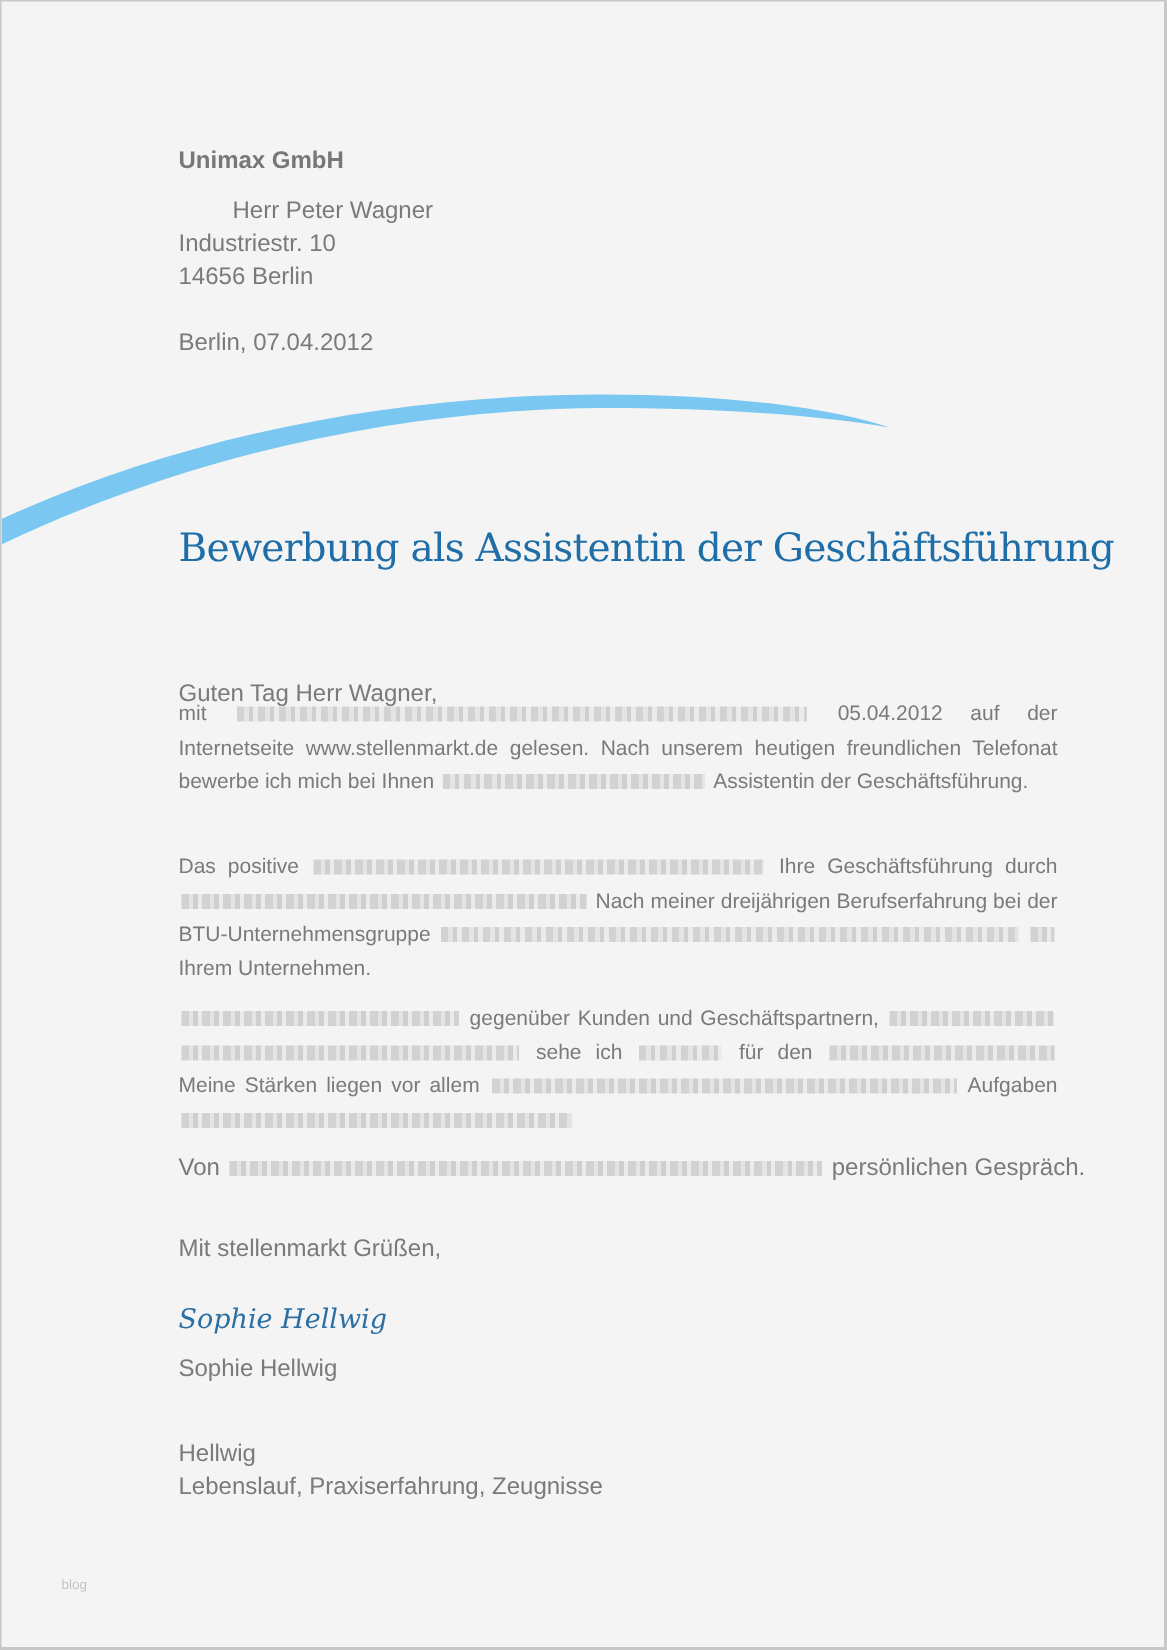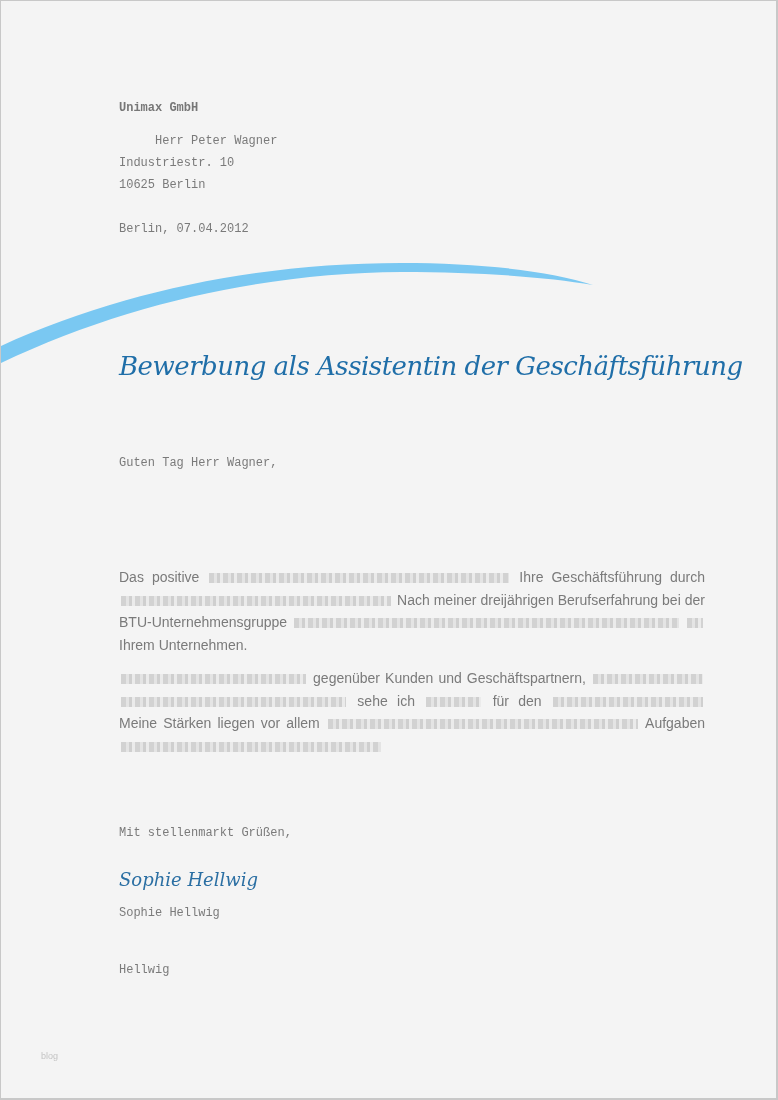--- a/index.html
+++ b/index.html
@@ -1,46 +1,53 @@
 <!DOCTYPE html>
 <html><head>
   <meta charset="utf-8">
   <style>
     html, body { margin:0; padding:0; }
     body { width:778px; height:1100px; background:#c8c8c8; position:relative; overflow:hidden; }
     .page { position:absolute; left:1px; top:1px; width:775px; height:1097px; background:#f4f4f4; overflow:hidden; }
-    .txt { position:absolute; font-family:Liberation Mono, monospace; font-size:12px; color:#7a7a7a; white-space:nowrap; line-height:22px; }
+    .txt { position:absolute; font-family:Liberation Sans, sans-serif; font-size:16px; color:#7a7a7a; white-space:nowrap; line-height:22px; }
     .bold { font-weight:bold; color:#777; }
-    .title { position:absolute; left:118px; top:350px; font-family:"DejaVu Serif", serif; font-style:italic; font-size:26px; color:#1f6ea8; white-space:nowrap; letter-spacing:-0.5px; }
+    .title { position:absolute; left:118px; top:350px; font-family:"DejaVu Serif", serif; font-size:26px; color:#1f6ea8; white-space:nowrap; letter-spacing:-0.5px; }
     .sig { position:absolute; left:118px; top:868px; font-family:"DejaVu Serif", serif; font-style:italic; font-size:18px; color:#2b6fa3; white-space:nowrap; }
     .para { position:absolute; left:118px; width:586px; font-family:"Liberation Sans", sans-serif; font-size:14px; color:#7a7a7a; line-height:22.5px; text-align:justify; }
     .blur { display:inline-block; height:10px; vertical-align:middle; background:repeating-linear-gradient(90deg,#d2d2d2 0 5px,#e4e4e4 5px 8px,#cfcfcf 8px 11px,#ebebeb 11px 14px); margin:0 2px; }
     .wm { position:absolute; left:40px; top:1050px; font-family:Liberation Sans, sans-serif; font-size:9px; color:#c4c4c4; }
     svg.curve { position:absolute; left:0; top:0; }
   </style>
 </head>
 <body>
 
 <div class="page">
 
   <svg class="curve" width="778" height="400">
     <path d="M0,345 C120,290 260,262 400,262 C480,262 550,270 592,284 C545,276 480,271 400,271 C270,272 130,300 0,362 Z" fill="#7ac8f2"></path>
   </svg>
 
   <div class="txt bold" style="left:118px; top:96px;">Unimax GmbH</div>
   <div class="txt" style="left:118px; top:129px;margin-left:36px;">Herr Peter Wagner</div>
   <div class="txt" style="left:118px; top:151px;">Industriestr. 10</div>
-  <div class="txt" style="left:118px; top:173px;">10625 Berlin</div>
+  <div class="txt" style="left:118px; top:173px;">14656 Berlin</div>
 
   <div class="txt" style="left:118px; top:217px;">Berlin, 07.04.2012</div>
 
   <div class="title">Bewerbung als Assistentin der Geschäftsführung</div>
 
   <div class="txt" style="left:118px; top:451px;">Guten Tag Herr Wagner,</div>
 
+  <div class="para" style="top:463px;">
+    <span>mit</span>
+    <span class="blur" style="width:380px;"></span>
+    <span>05.04.2012 auf der Internetseite www.stellenmarkt.de gelesen. Nach unserem heutigen freundlichen Telefonat bewerbe ich mich bei Ihnen</span>
+    <span class="blur" style="width:175px;"></span>
+    <span>Assistentin der Geschäftsführung.</span>
+  </div>
 
   <div class="para" style="top:565px;">
     <span>Das positive</span>
     <span class="blur" style="width:300px;"></span>
     <span>Ihre Geschäftsführung durch</span>
     <span class="blur" style="width:270px;"></span>
     <span>Nach meiner dreijährigen Berufserfahrung bei der BTU-Unternehmensgruppe</span>
     <span class="blur" style="width:385px;"></span>
     <span class="blur" style="width:16px;"></span>
     <span>Ihrem Unternehmen.</span>
@@ -54,22 +61,28 @@
     <span>sehe ich</span>
     <span class="blur" style="width:55px;"></span>
     <span>für den</span>
     <span class="blur" style="width:150px;"></span>
     <span>Meine Stärken liegen vor allem</span>
     <span class="blur" style="width:310px;"></span>
     <span>Aufgaben</span>
     <span class="blur" style="width:260px;"></span>
   </div>
 
+  <div class="txt" style="left:118px; top:767px;">
+    <span>Von</span>
+    <span class="blur" style="width:395px;"></span>
+    <span>persönlichen Gespräch.</span>
+  </div>
 
   <div class="txt" style="left:118px; top:821px;">Mit stellenmarkt Grüßen,</div>
 
   <div class="sig">Sophie Hellwig</div>
   <div class="txt" style="left:118px; top:901px;">Sophie Hellwig</div>
 
   <div class="txt" style="left:118px; top:958px;">Hellwig</div>
+  <div class="txt" style="left:118px; top:980px;">Lebenslauf, Praxiserfahrung, Zeugnisse</div>
 
   <div class="wm">blog</div>
 </div>
 
 </body></html>

